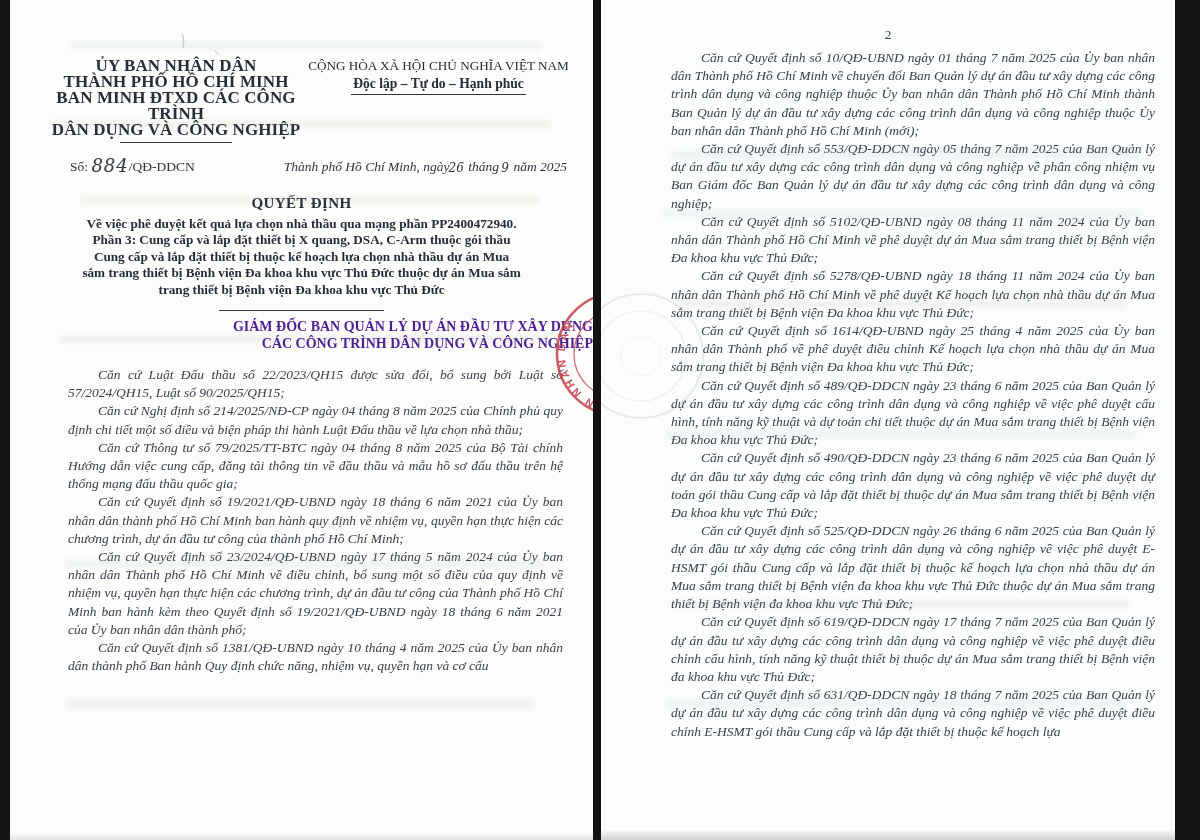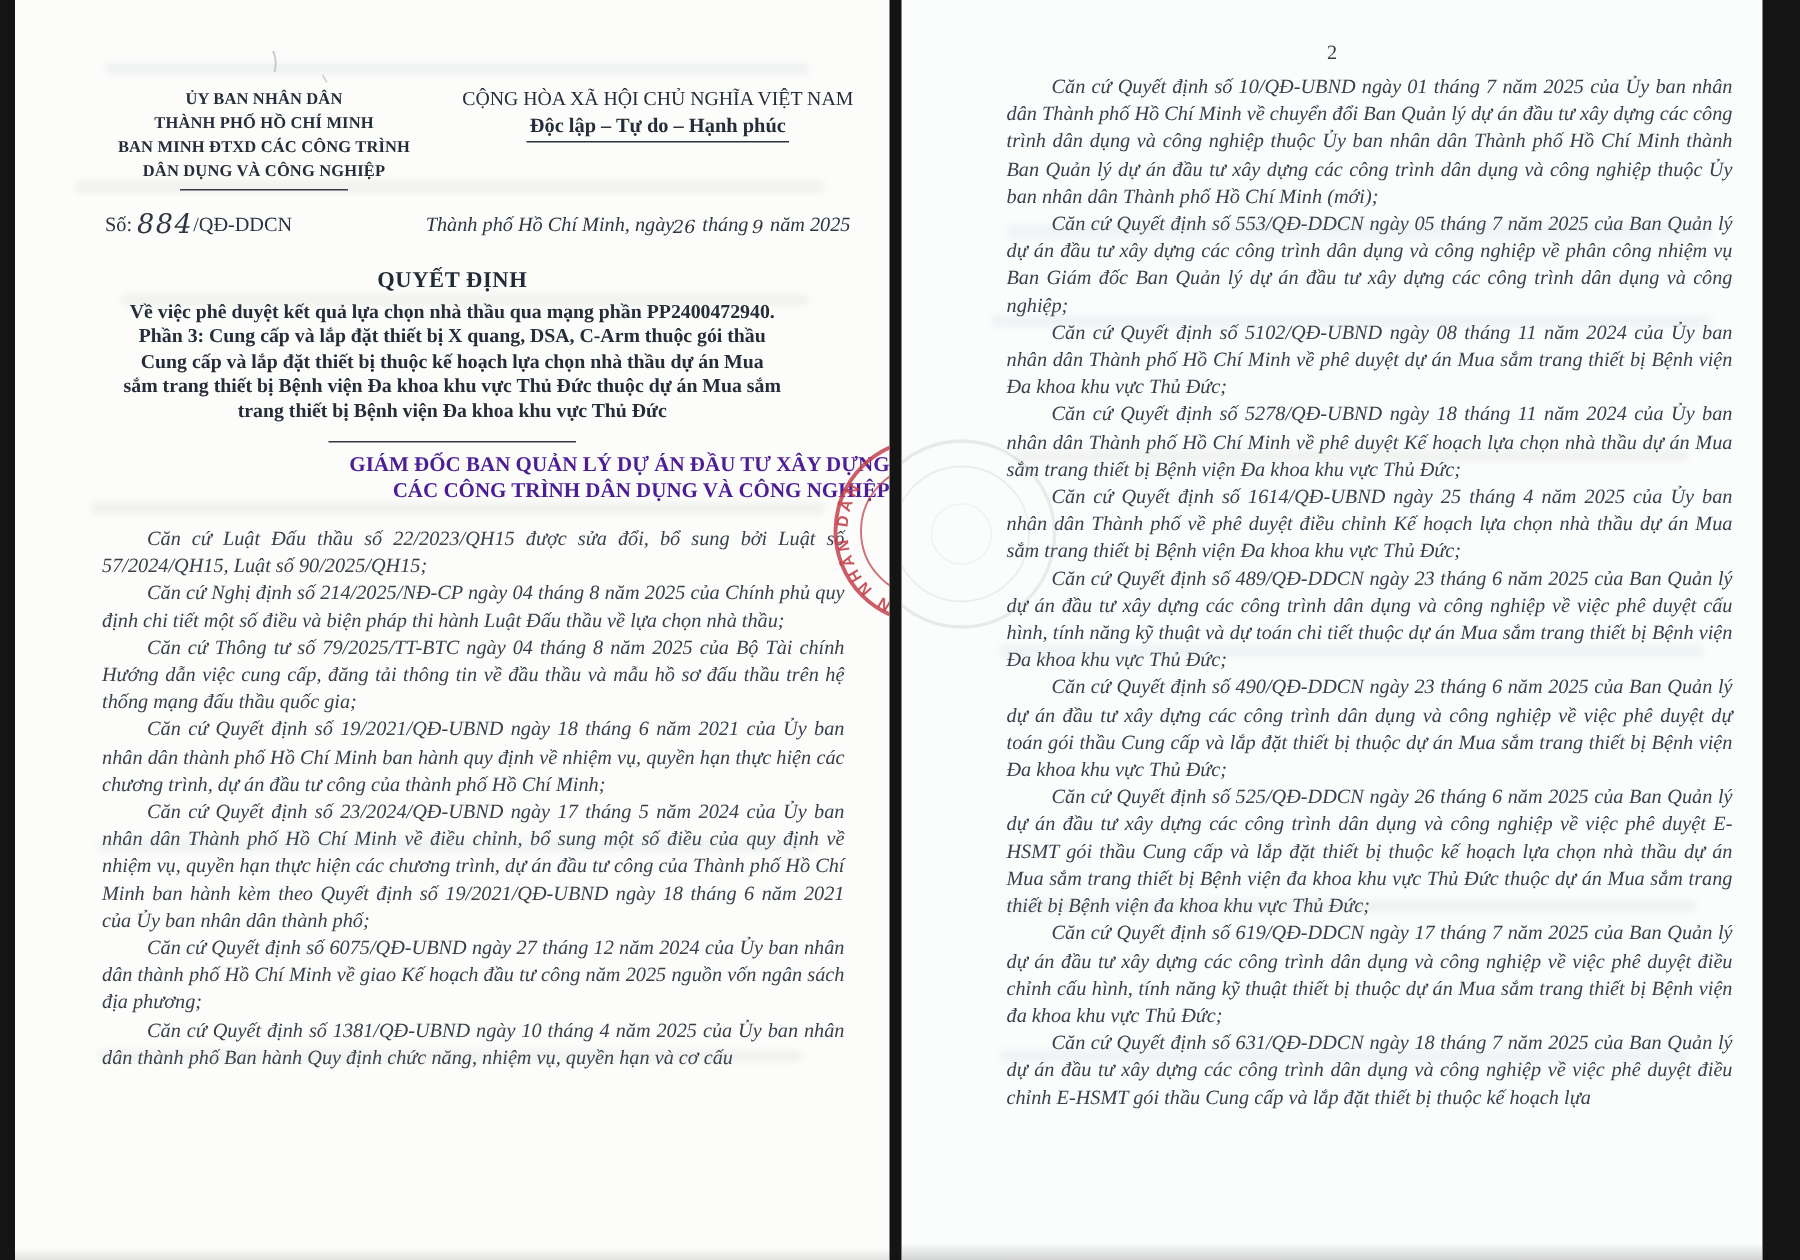--- a/index.html
+++ b/index.html
@@ -14,21 +14,21 @@
   }
   #page1{left:10px;width:583px;}
   #page2{left:601px;width:574px;background:#fbfcfc;}
   .ghost{position:absolute;filter:blur(2px);border-radius:4px;pointer-events:none;}
   .ghost.cyan{background:rgba(125,165,175,0.10);}
   .ghost.green{background:rgba(140,160,130,0.09);}
   .ghost.gray{background:rgba(120,125,130,0.08);}
 
   
   .p1-header{display:flex;margin:58px 24px 0 34px;}
-  .issuer{width:264px;text-align:center;font-weight:bold;font-size:11px;line-height:16px;color:#262d3a;letter-spacing:.1px;}
+  .issuer{width:264px;text-align:center;font-weight:bold;font-size:17px;line-height:16px;color:#262d3a;letter-spacing:.1px;}
   .issuer-underline{width:112px;border-top:1.5px solid #2b3240;margin:4px auto 0;}
   .national{flex:1;text-align:center;color:#262d3a;}
   .national-line1{font-weight:normal;font-size:13.2px;line-height:16px;}
   .national-line2{display:inline-block;font-weight:bold;font-size:13.6px;margin-top:2px;
     border-bottom:1.6px solid #2b3240;padding:0 2px 2px;}
   .p1-numrow{display:flex;justify-content:space-between;align-items:baseline;margin:11px 26px 0 60px;gap:12px;}
   .doc-number{font-size:13.5px;color:#2a3140;}
   .handnum{font-family:"DejaVu Serif",serif;font-style:italic;font-size:18px;letter-spacing:1px;color:#2f3542;position:relative;top:1px;}
   .handnum.small{font-size:12px;letter-spacing:0;}
   .dateline{font-style:italic;font-size:13.5px;color:#2e3542;}
@@ -108,21 +108,20 @@
     <div>GIÁM ĐỐC BAN QUẢN LÝ DỰ ÁN ĐẦU TƯ XÂY DỰNG</div>
     <div>CÁC CÔNG TRÌNH DÂN DỤNG VÀ CÔNG NGHIỆP</div>
   </div>
 
   <div class="body-text">
     <p>Căn cứ Luật Đấu thầu số 22/2023/QH15 được sửa đổi, bổ sung bởi Luật số 57/2024/QH15, Luật số 90/2025/QH15;</p>
     <p>Căn cứ Nghị định số 214/2025/NĐ-CP ngày 04 tháng 8 năm 2025 của Chính phủ quy định chi tiết một số điều và biện pháp thi hành Luật Đấu thầu về lựa chọn nhà thầu;</p>
     <p>Căn cứ Thông tư số 79/2025/TT-BTC ngày 04 tháng 8 năm 2025 của Bộ Tài chính Hướng dẫn việc cung cấp, đăng tải thông tin về đầu thầu và mẫu hồ sơ đấu thầu trên hệ thống mạng đấu thầu quốc gia;</p>
     <p>Căn cứ Quyết định số 19/2021/QĐ-UBND ngày 18 tháng 6 năm 2021 của Ủy ban nhân dân thành phố Hồ Chí Minh ban hành quy định về nhiệm vụ, quyền hạn thực hiện các chương trình, dự án đầu tư công của thành phố Hồ Chí Minh;</p>
     <p>Căn cứ Quyết định số 23/2024/QĐ-UBND ngày 17 tháng 5 năm 2024 của Ủy ban nhân dân Thành phố Hồ Chí Minh về điều chỉnh, bổ sung một số điều của quy định về nhiệm vụ, quyền hạn thực hiện các chương trình, dự án đầu tư công của Thành phố Hồ Chí Minh ban hành kèm theo Quyết định số 19/2021/QĐ-UBND ngày 18 tháng 6 năm 2021 của Ủy ban nhân dân thành phố;</p>
-    <p>Căn cứ Quyết định số 6075/QĐ-UBND ngày 27 tháng 12 năm 2024 của Ủy ban nhân dân thành phố Hồ Chí Minh về giao Kế hoạch đầu tư công năm 2025 nguồn vốn ngân sách địa phương;</p>
     <p>Căn cứ Quyết định số 1381/QĐ-UBND ngày 10 tháng 4 năm 2025 của Ủy ban nhân dân thành phố Ban hành Quy định chức năng, nhiệm vụ, quyền hạn và cơ cấu</p>
   </div>
 
   <svg class="seal" id="seal-red" width="130" height="136" viewBox="0 0 130 136">
     <circle cx="66" cy="68" r="61" fill="none" stroke="#c4424d" stroke-width="2.6" opacity="0.85"></circle>
     <circle cx="66" cy="68" r="44" fill="none" stroke="#c4424d" stroke-width="1.3" opacity="0.75"></circle>
     <defs>
       <path id="arcLeft" d="M 66 121 A 53 53 0 0 1 13 68 A 53 53 0 0 1 66 15"></path>
     </defs>
     <text font-size="10.5" font-weight="bold" fill="#c4424d" opacity="0.9" letter-spacing="2.5" font-family="Liberation Sans, sans-serif">

